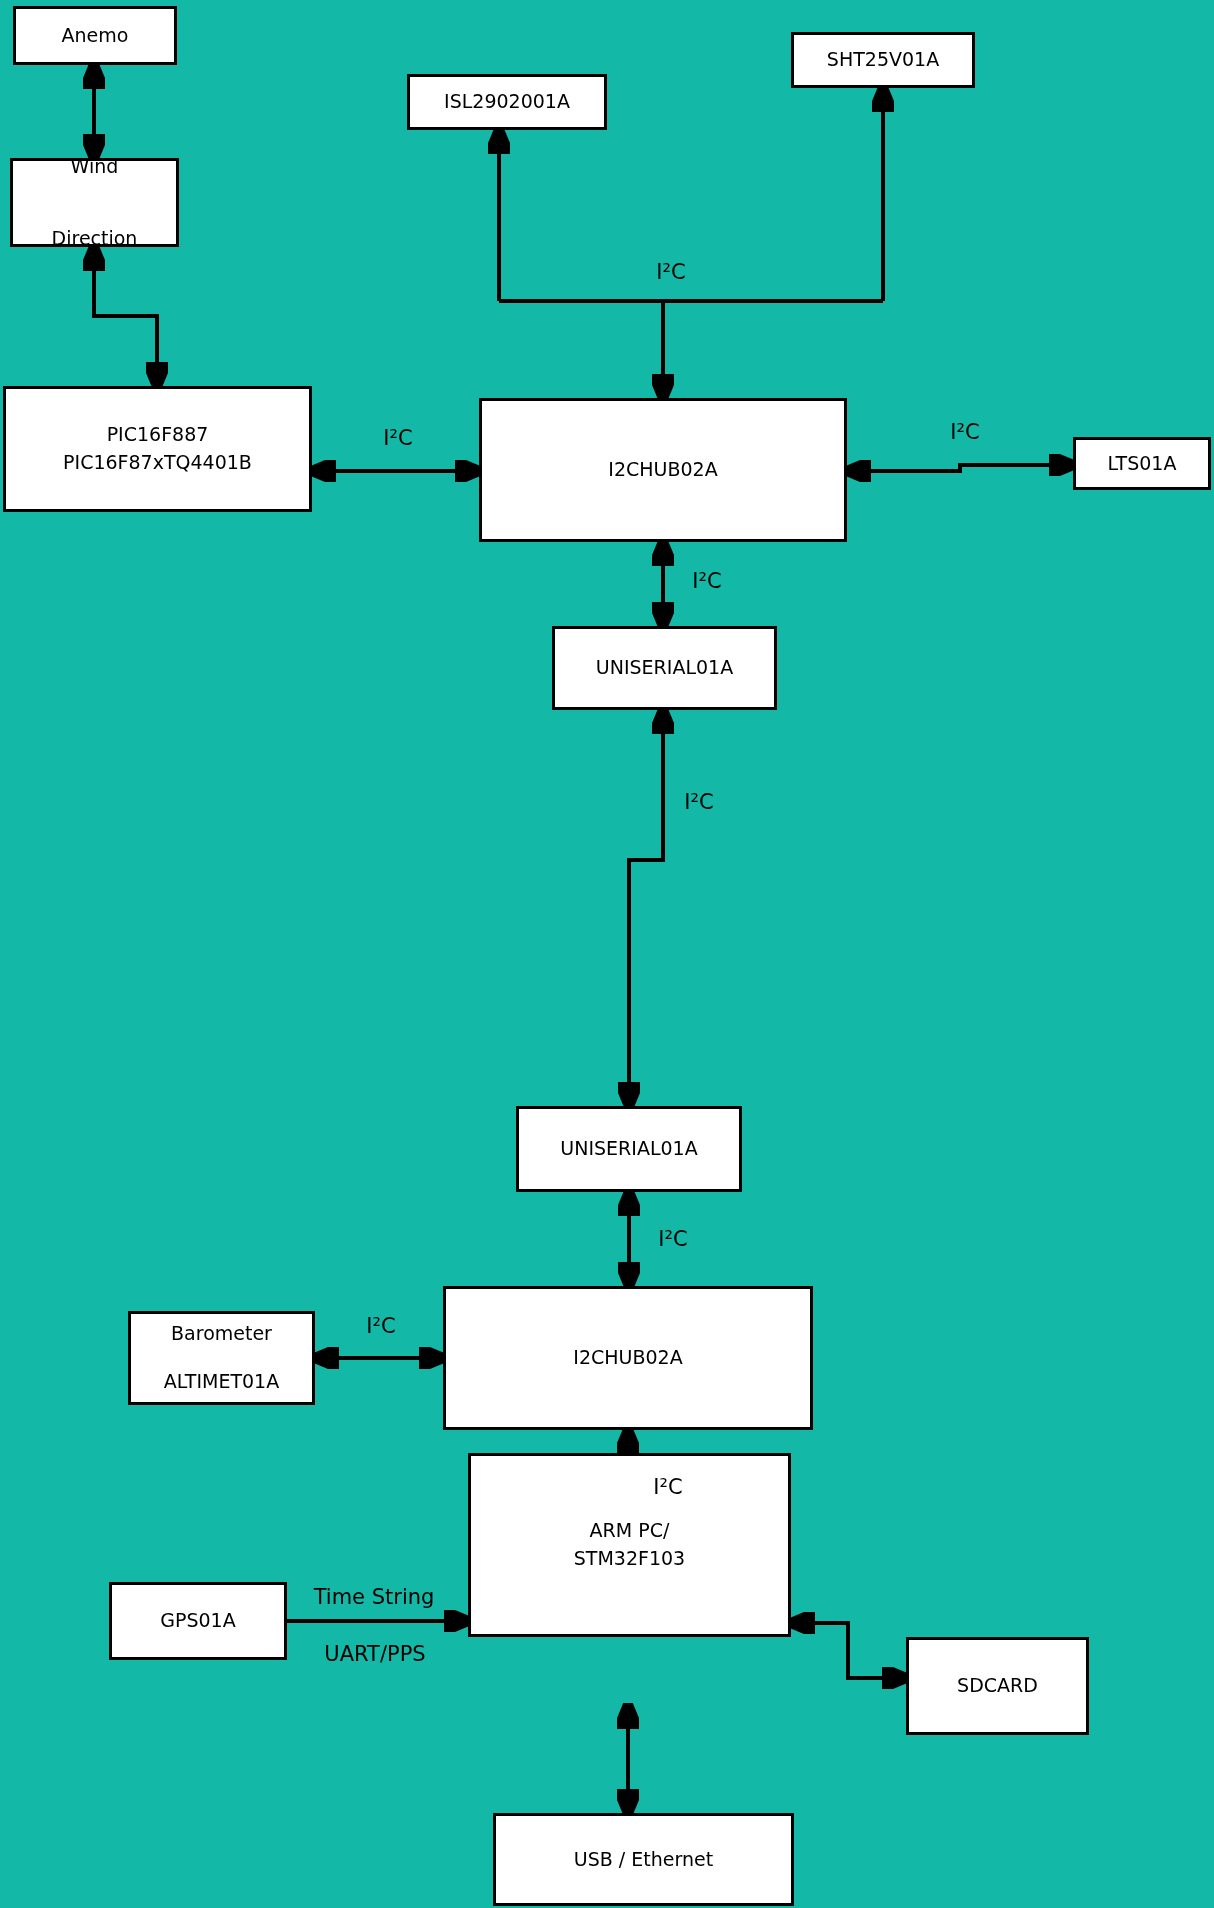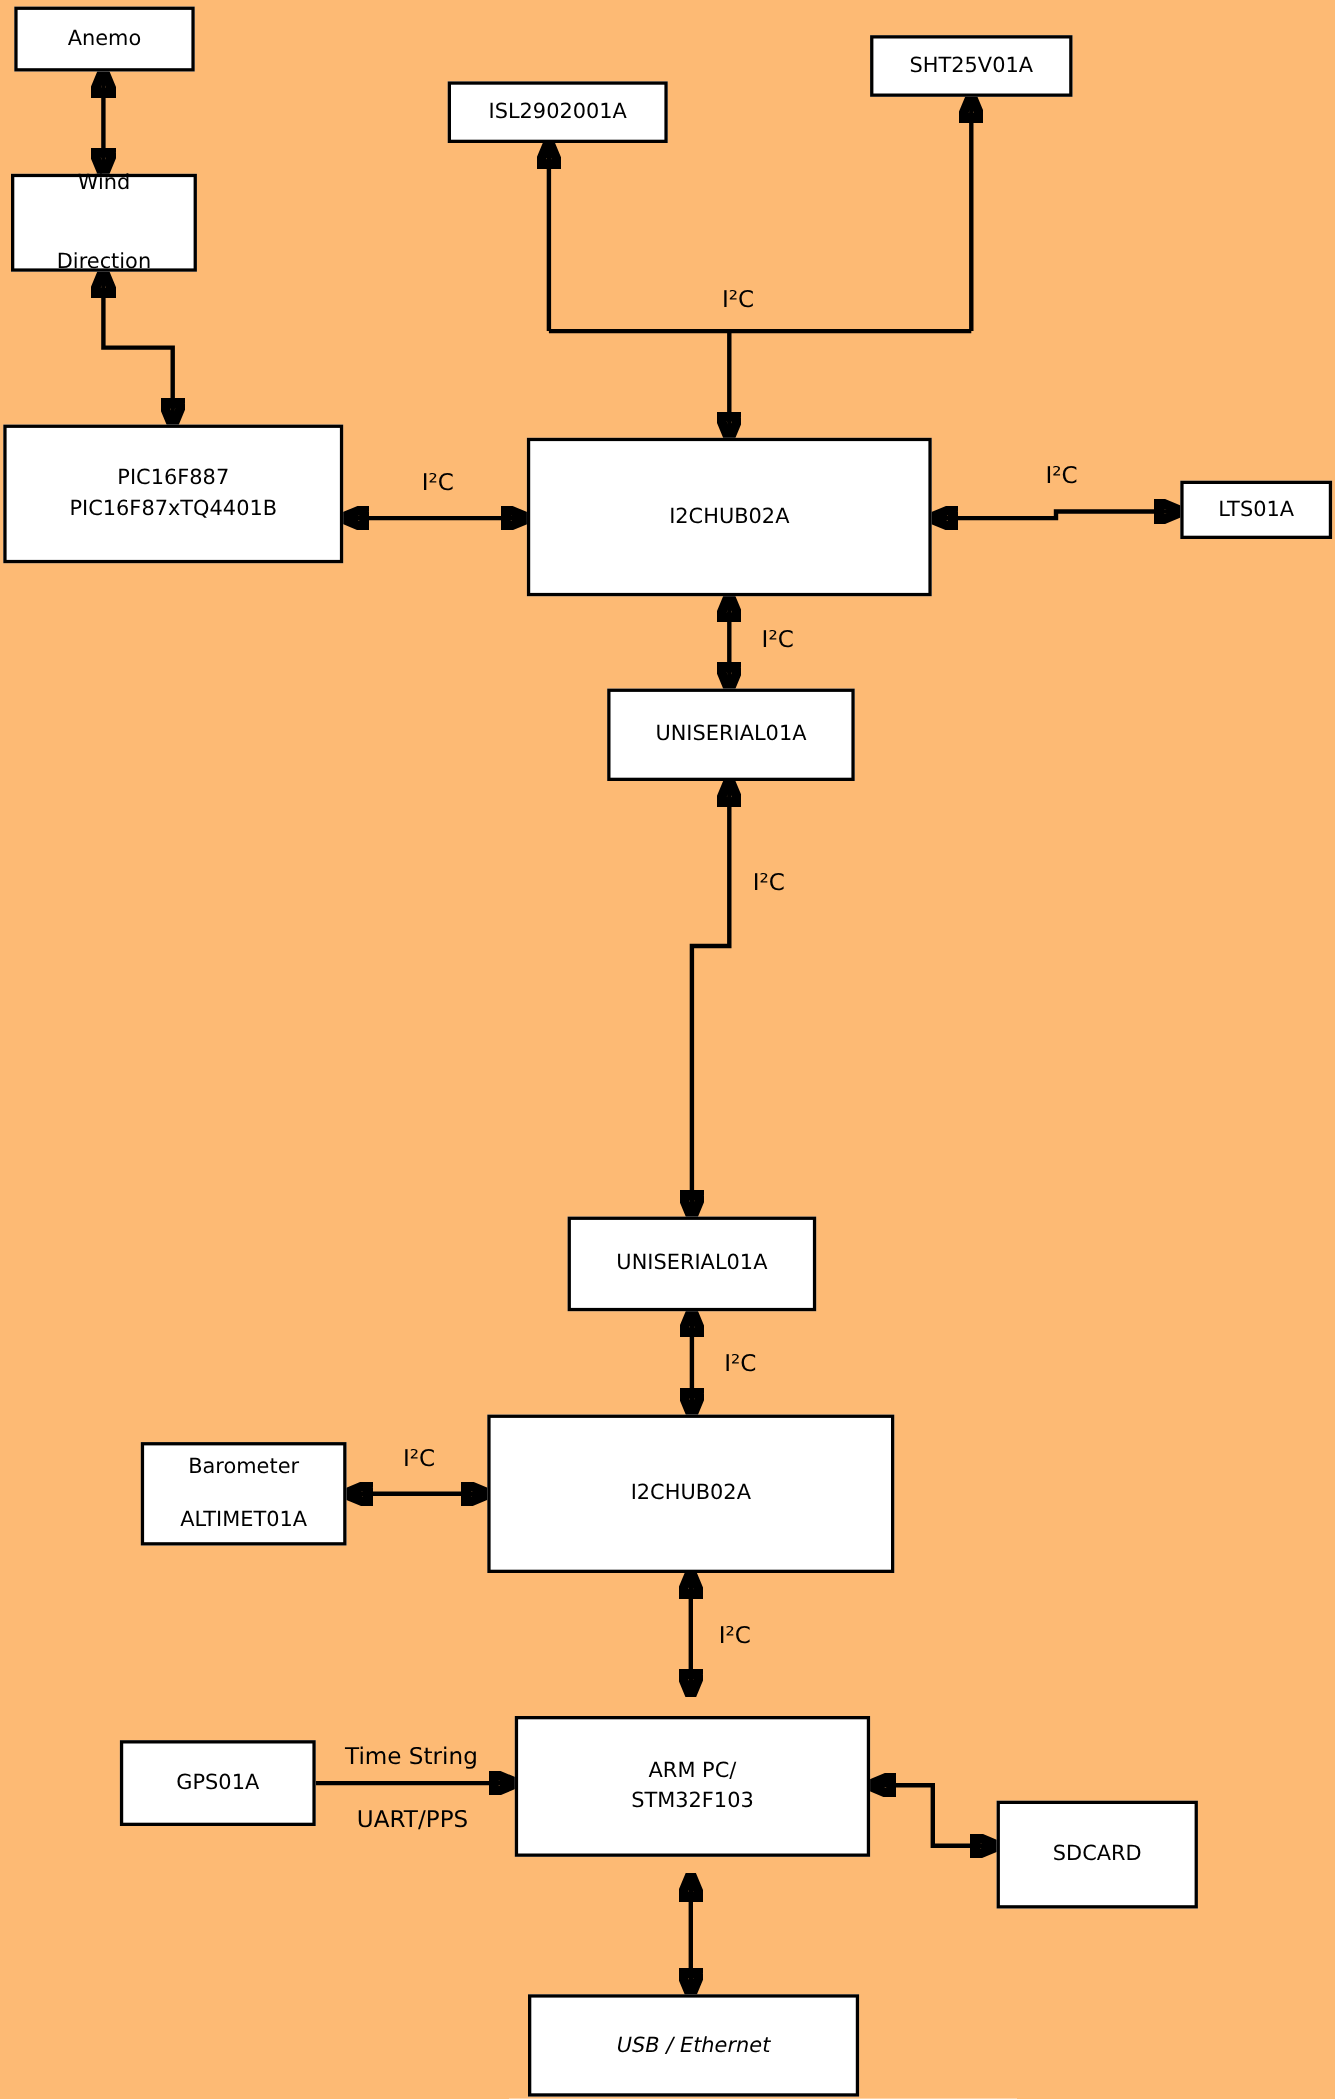--- a/index.html
+++ b/index.html
@@ -4,21 +4,21 @@
 <style>
   html, body {
     margin: 0;
     padding: 0;
     background: #ffffff;
   }
   #canvas {
     position: relative;
     width: 1214px;
     height: 1908px;
-    background: #fdba74;
+    background: #14b8a6;
     font-family: "DejaVu Sans", "Liberation Sans", sans-serif;
     color: #000000;
     overflow: hidden;
   }
   #connectors {
     position: absolute;
     left: 0;
     top: 0;
     width: 1214px;
     height: 1908px;
@@ -131,34 +131,34 @@
 
   <div class="node" style="left:443px; top:1286px; width:370px; height:144px;">
     <span>I2CHUB02A</span>
   </div>
 
   <div class="node" style="left:128px; top:1311px; width:187px; height:94px;gap:20px;">
     <span>Barometer</span>
     <span>ALTIMET01A</span>
   </div>
 
-  <div class="node" style="left:468px; top:1560px; width:323px; height:128px;">
+  <div class="node" style="left:468px; top:1453px; width:323px; height:184px;">
     <span>ARM PC/</span>
     <span>STM32F103</span>
   </div>
 
   <div class="node" style="left:109px; top:1582px; width:178px; height:78px;">
     <span>GPS01A</span>
   </div>
 
   <div class="node" style="left:906px; top:1637px; width:183px; height:98px;">
     <span>SDCARD</span>
   </div>
 
-  <div class="node" style="left:480px; top:1813px; width:301px; height:93px;font-style:italic;">
+  <div class="node" style="left:493px; top:1813px; width:301px; height:93px;">
     <span>USB / Ethernet</span>
   </div>
 
   <div class="edge-label" style="left:671px; top:272px;">I²C</div>
   <div class="edge-label" style="left:398px; top:438px;">I²C</div>
   <div class="edge-label" style="left:965px; top:432px;">I²C</div>
   <div class="edge-label" style="left:707px; top:581px;">I²C</div>
   <div class="edge-label" style="left:699px; top:802px;">I²C</div>
   <div class="edge-label" style="left:673px; top:1239px;">I²C</div>
   <div class="edge-label" style="left:381px; top:1326px;">I²C</div>

